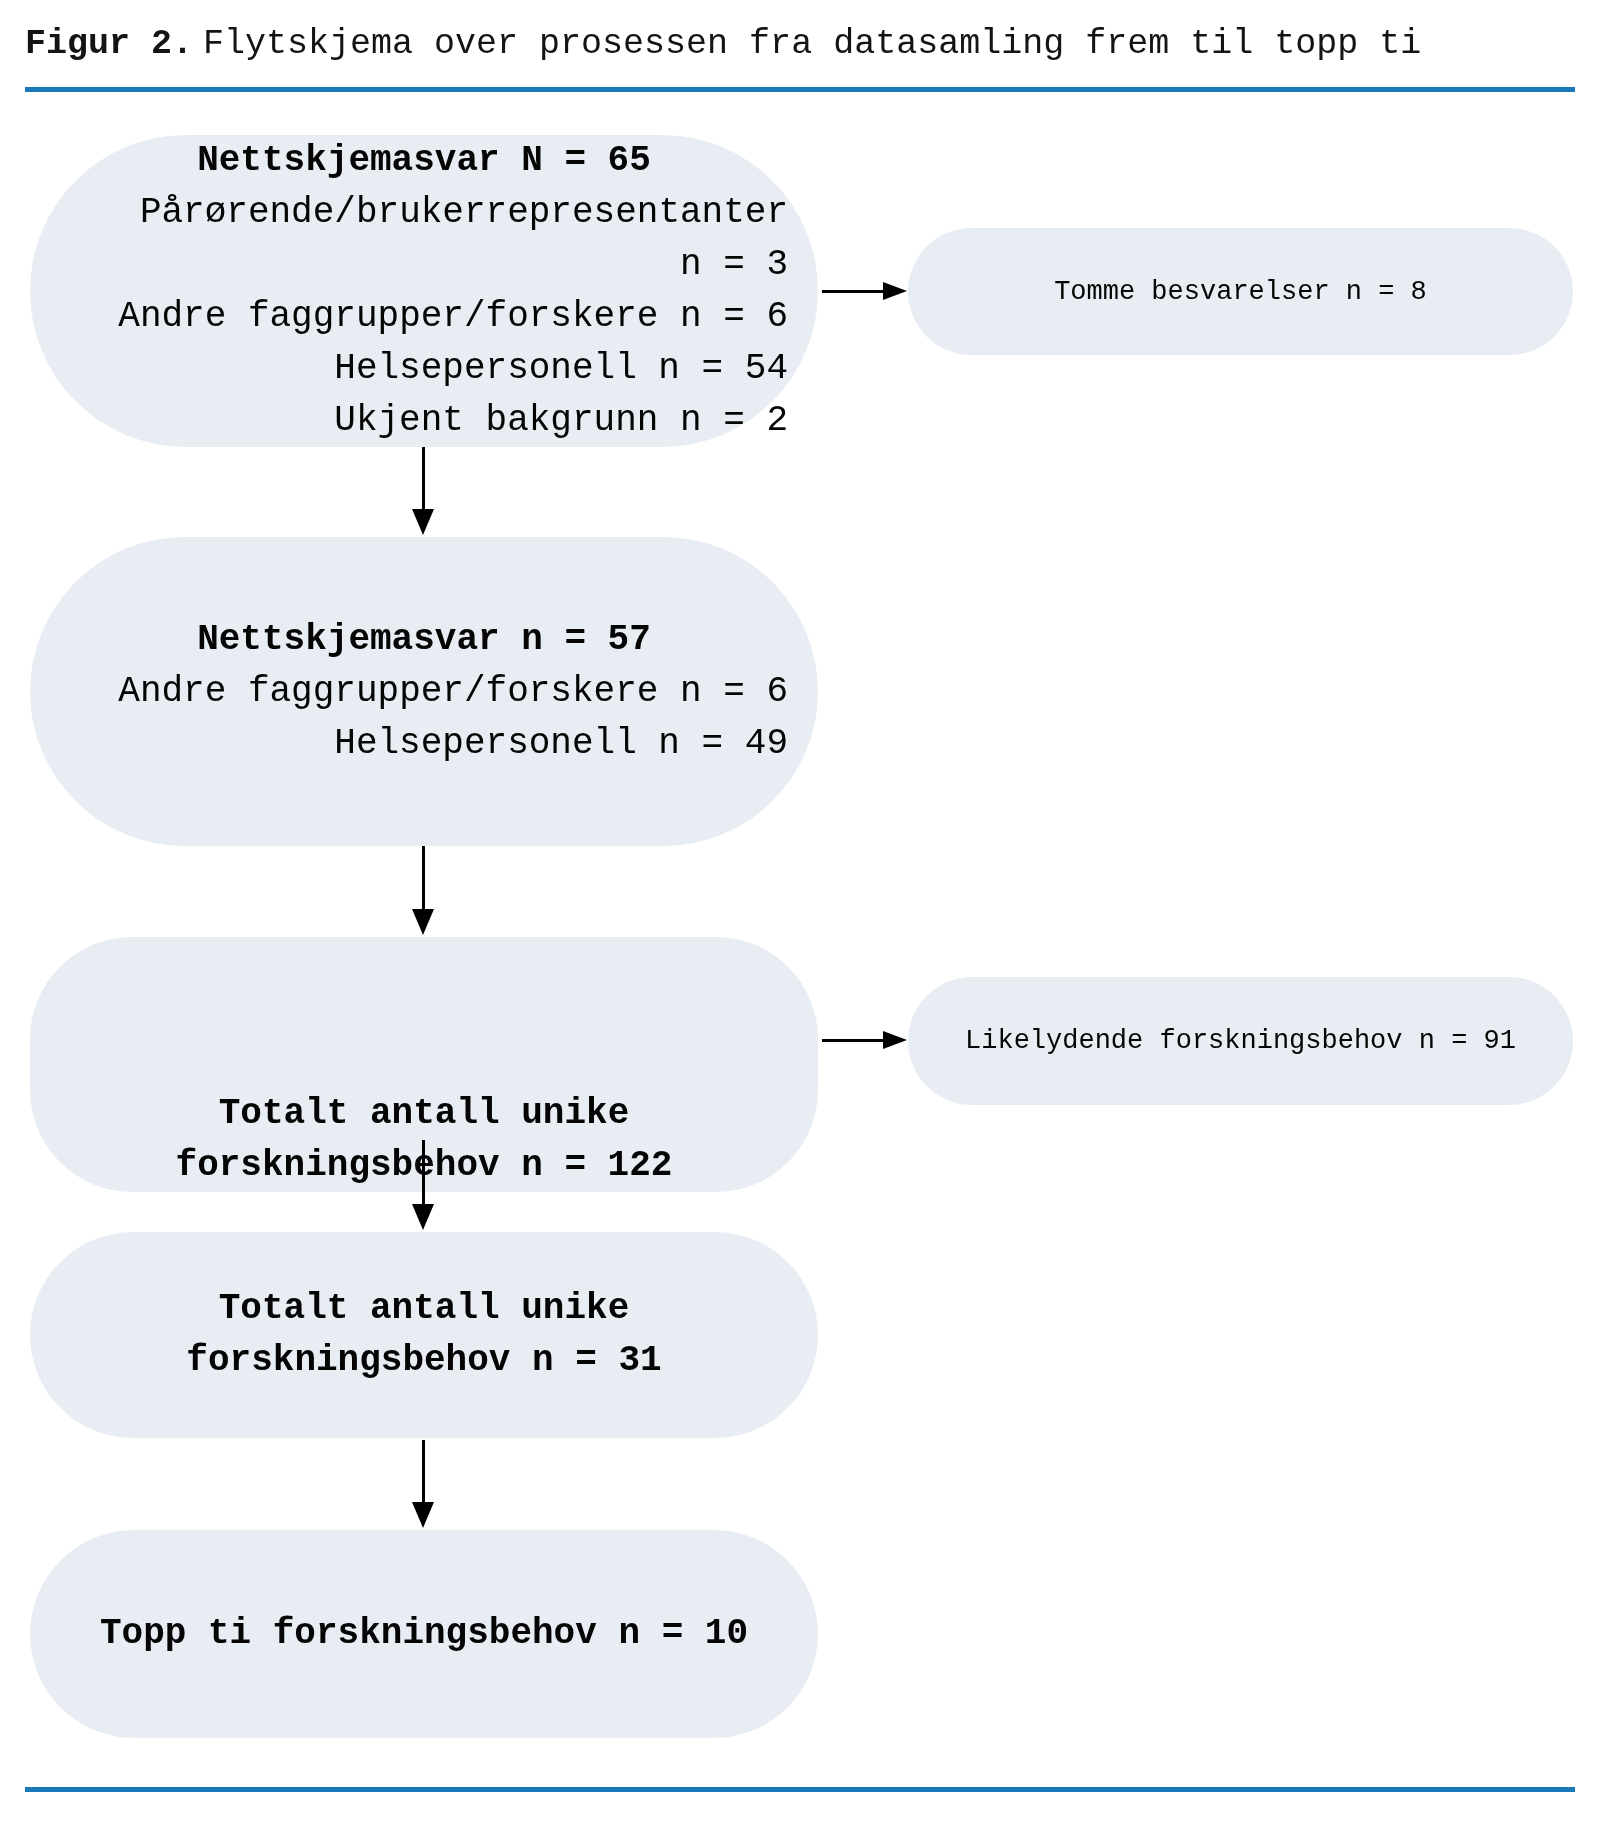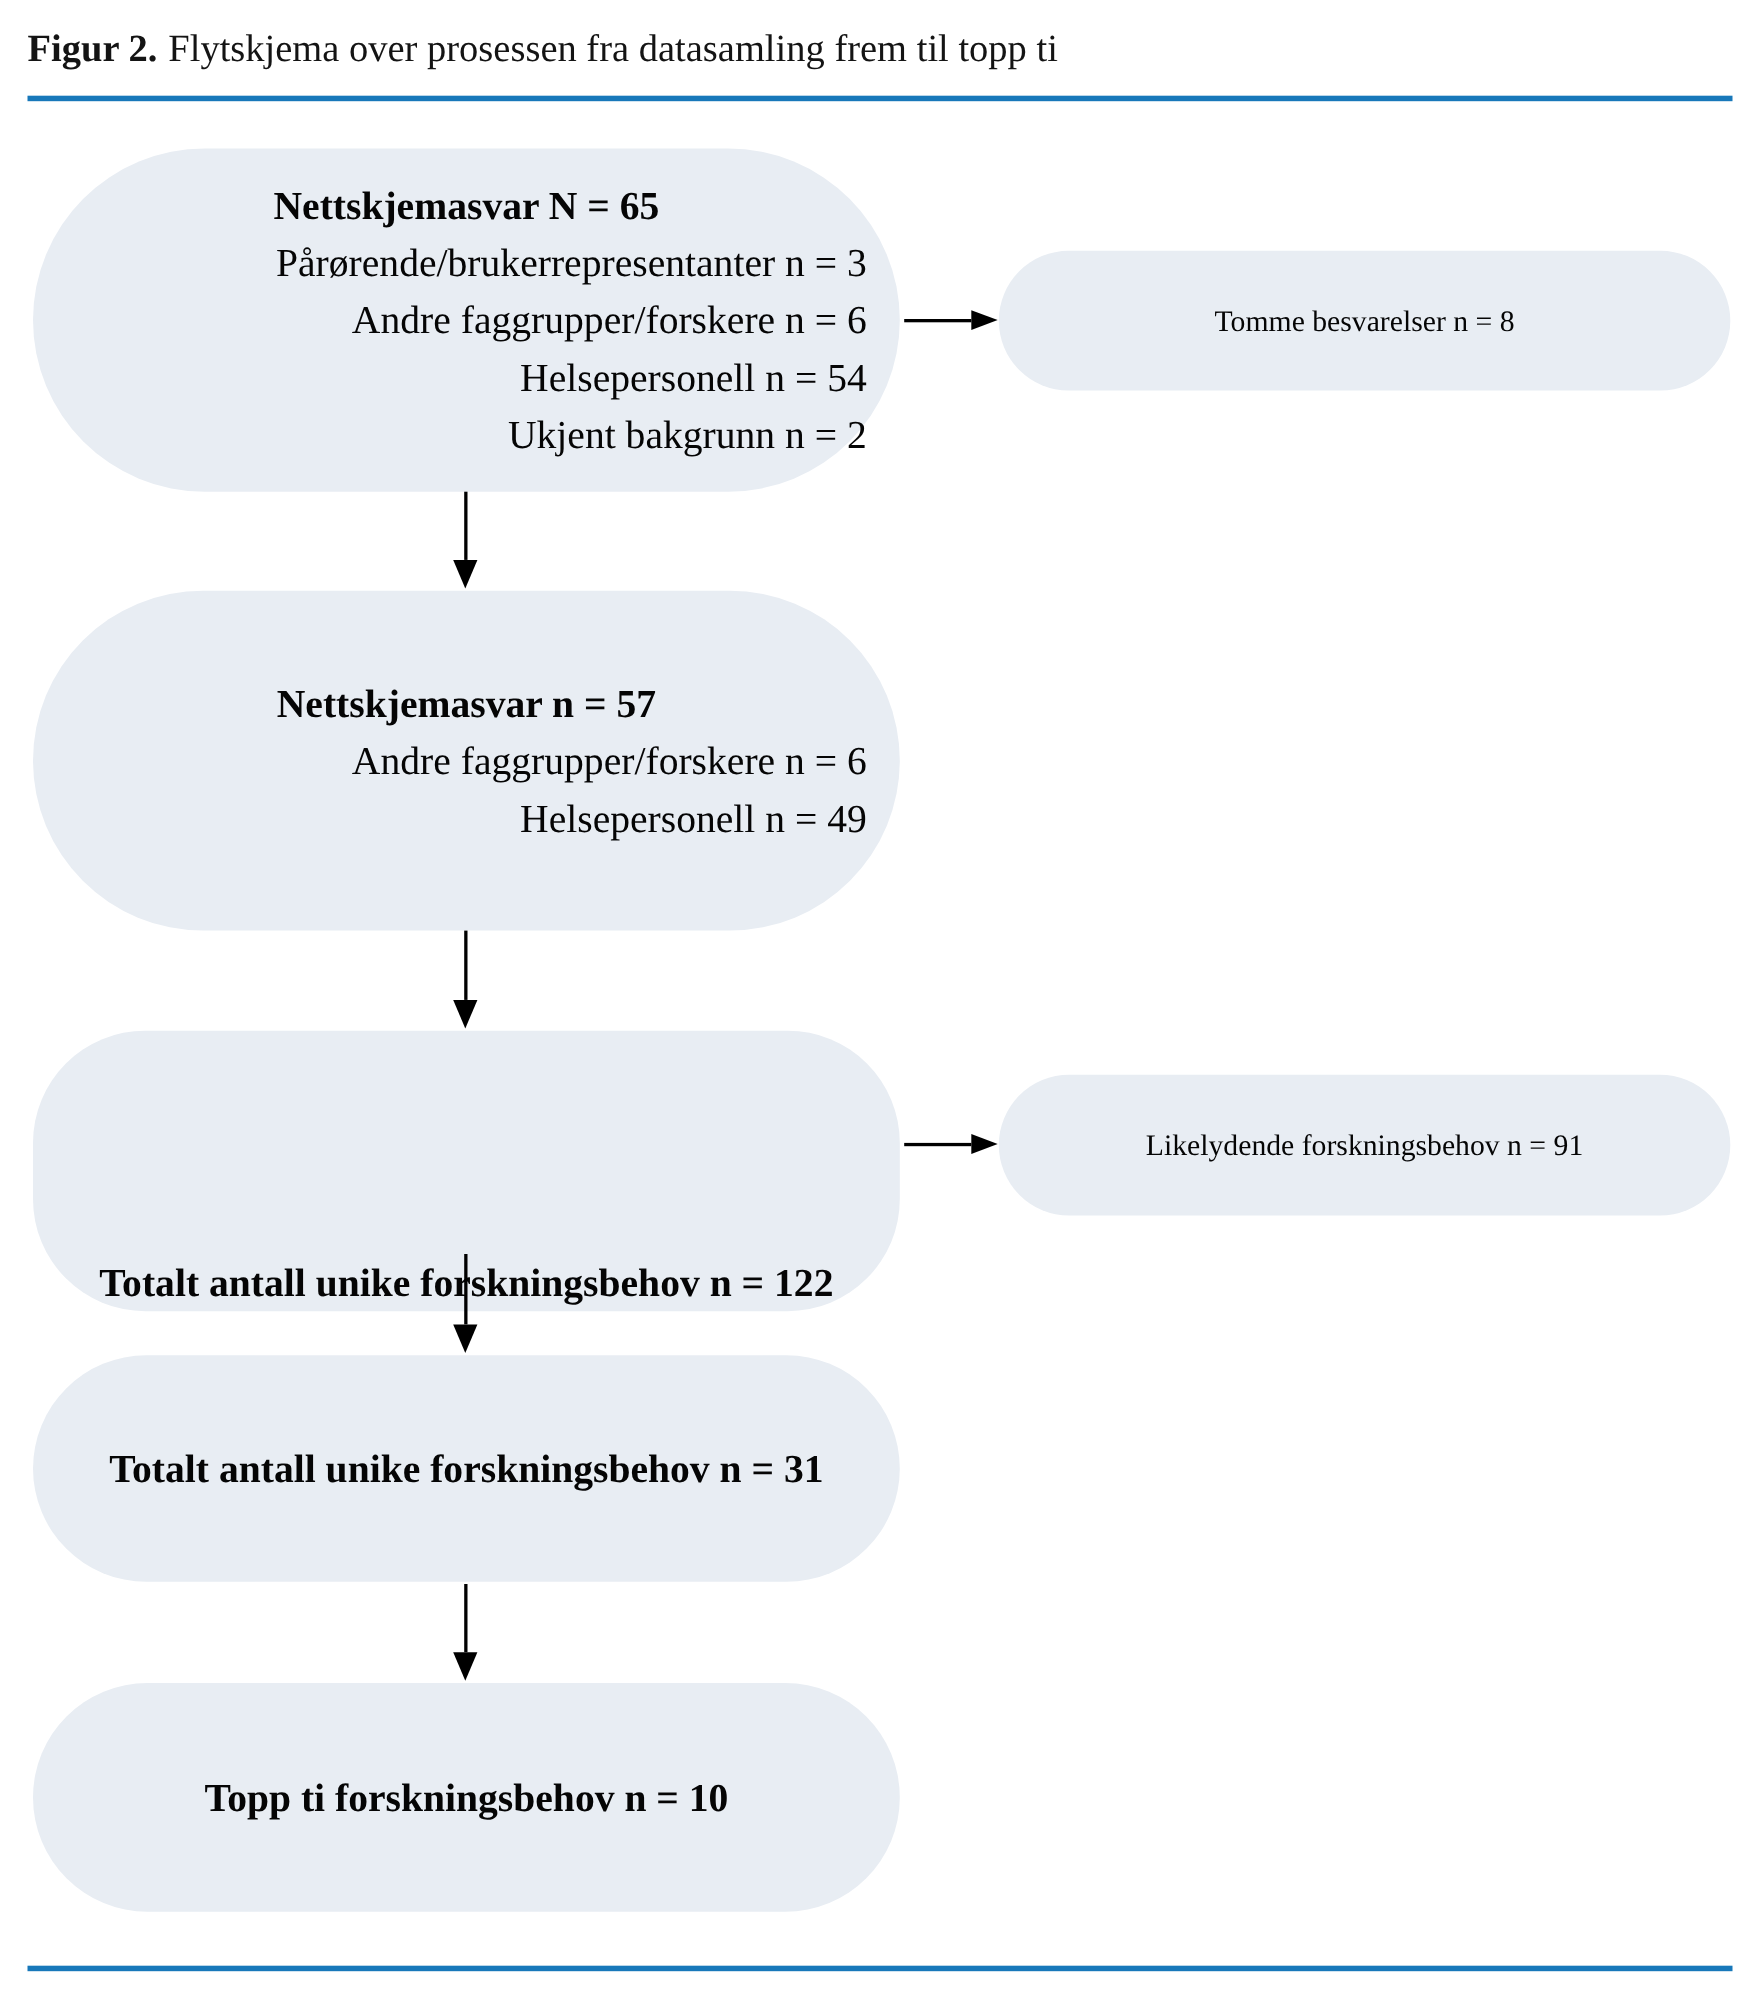--- a/index.html
+++ b/index.html
@@ -1,20 +1,20 @@
 <!DOCTYPE html>
 <html lang="no"><head>
 <meta charset="utf-8">
 <style>
   html,body { margin:0; padding:0; background:#ffffff; }
   .canvas {
     position:relative;
     width:1600px; height:1824px;
     background:#ffffff;
-    font-family:Liberation Serif, serif;
+    font-family:Liberation Mono, monospace;
     color:#0a0a0a;
     overflow:hidden;
   }
 
   
   .fig-title {
     position:absolute; left:25px; top:22px;
     font-size:35px; line-height:44px; color:#141414;
     white-space:nowrap;
   }

